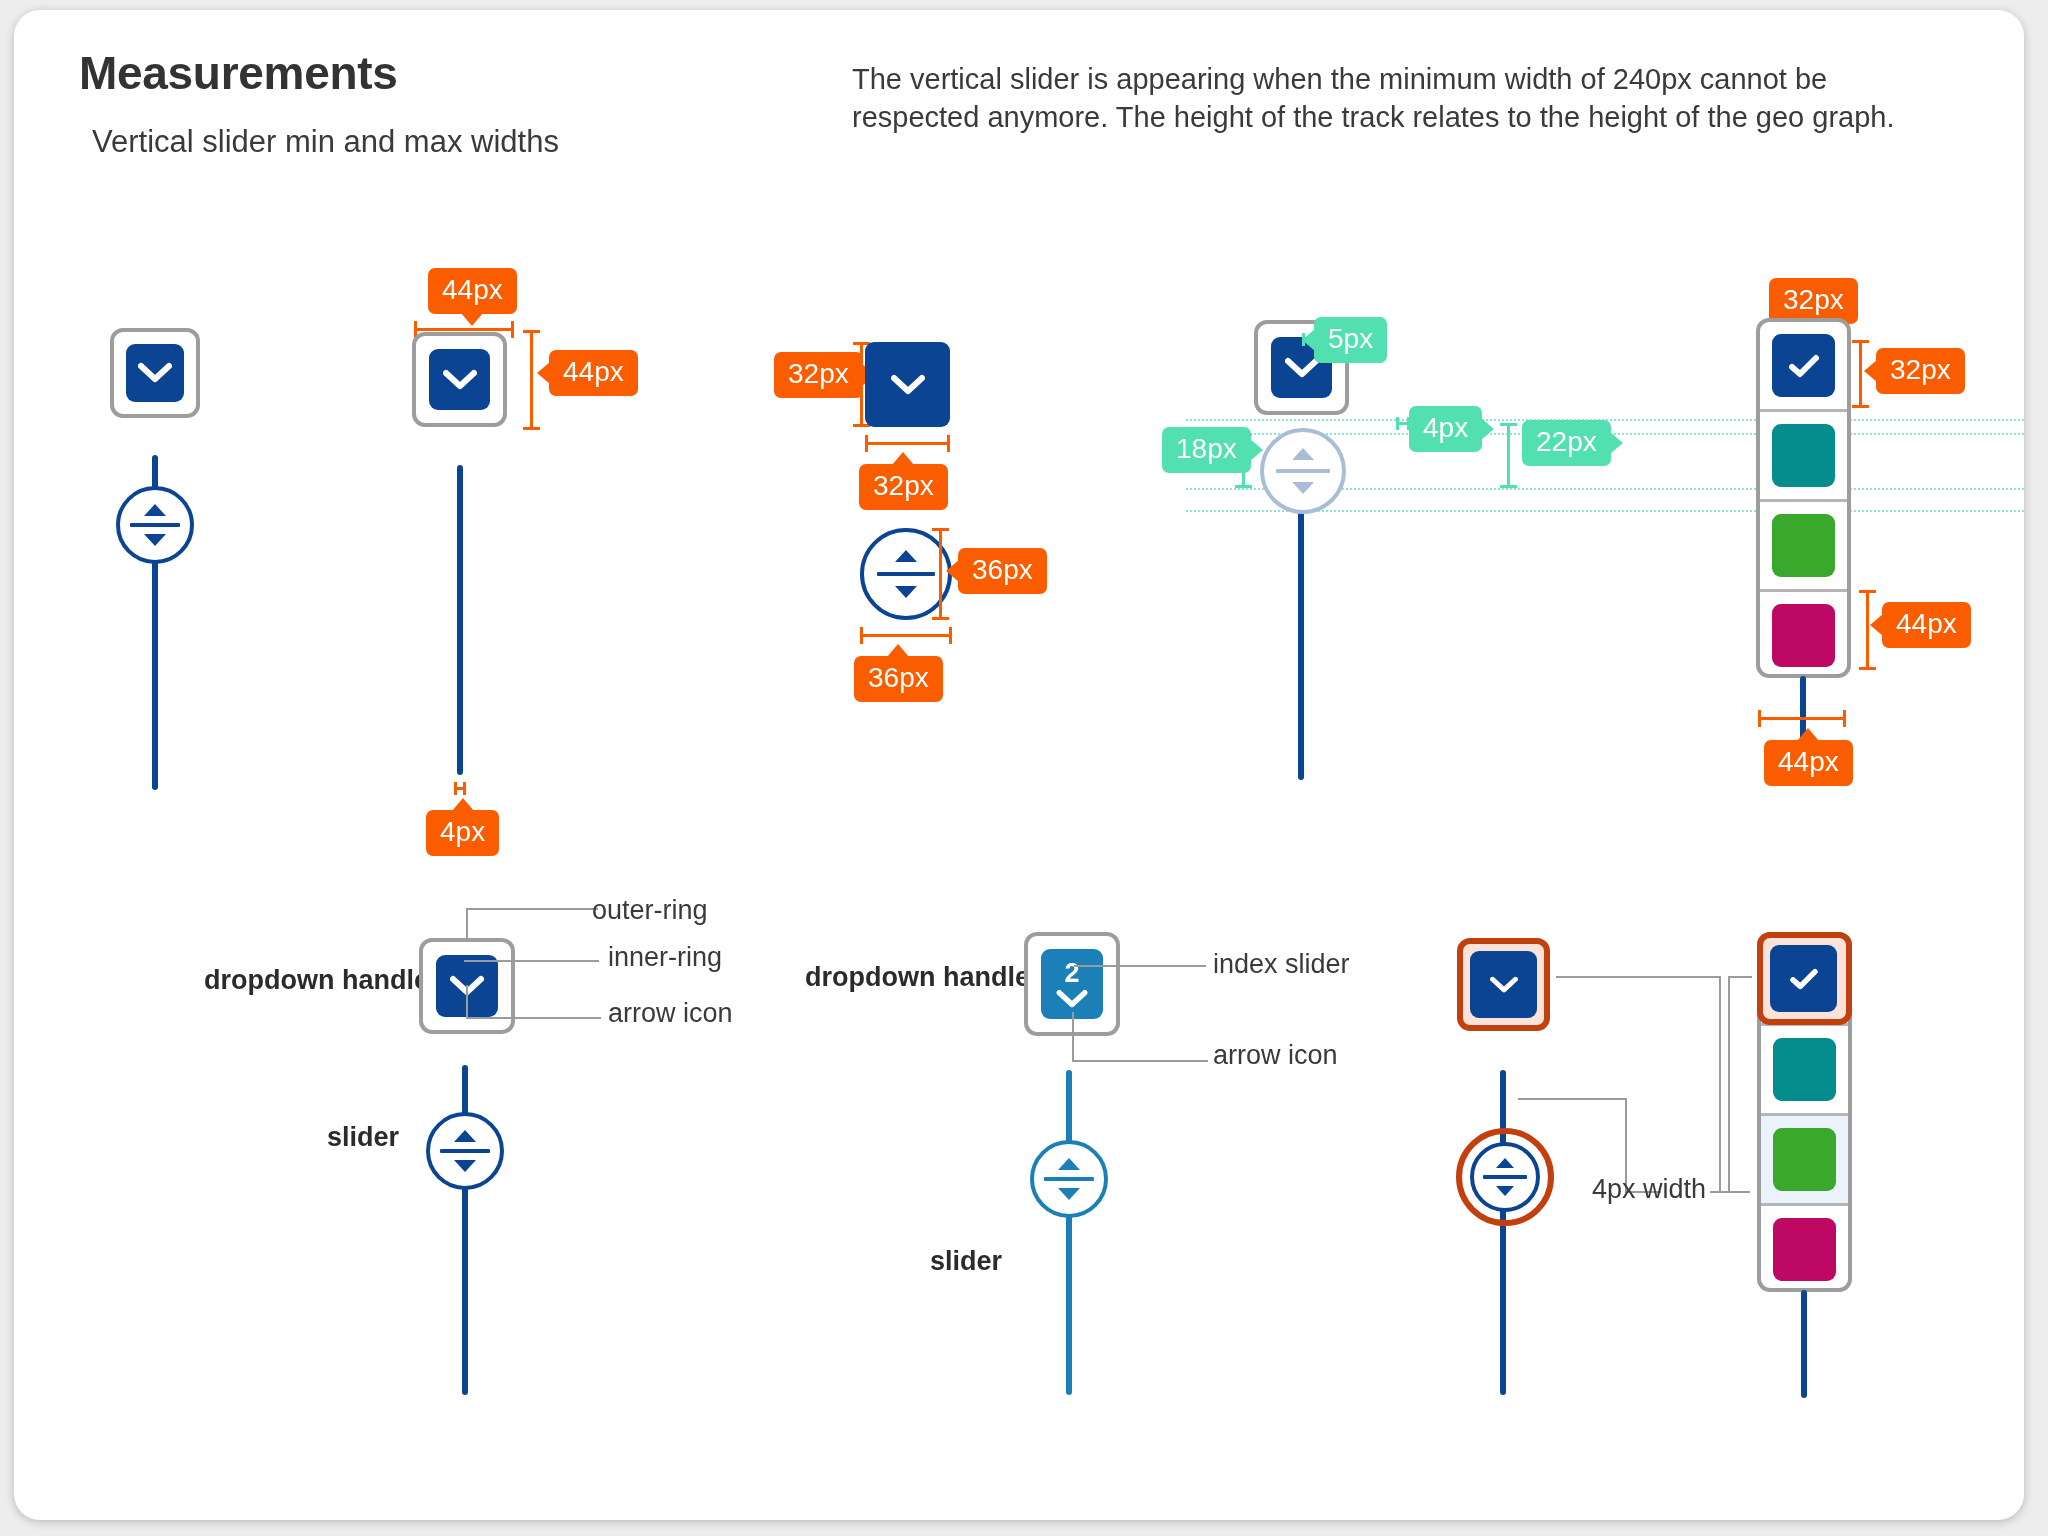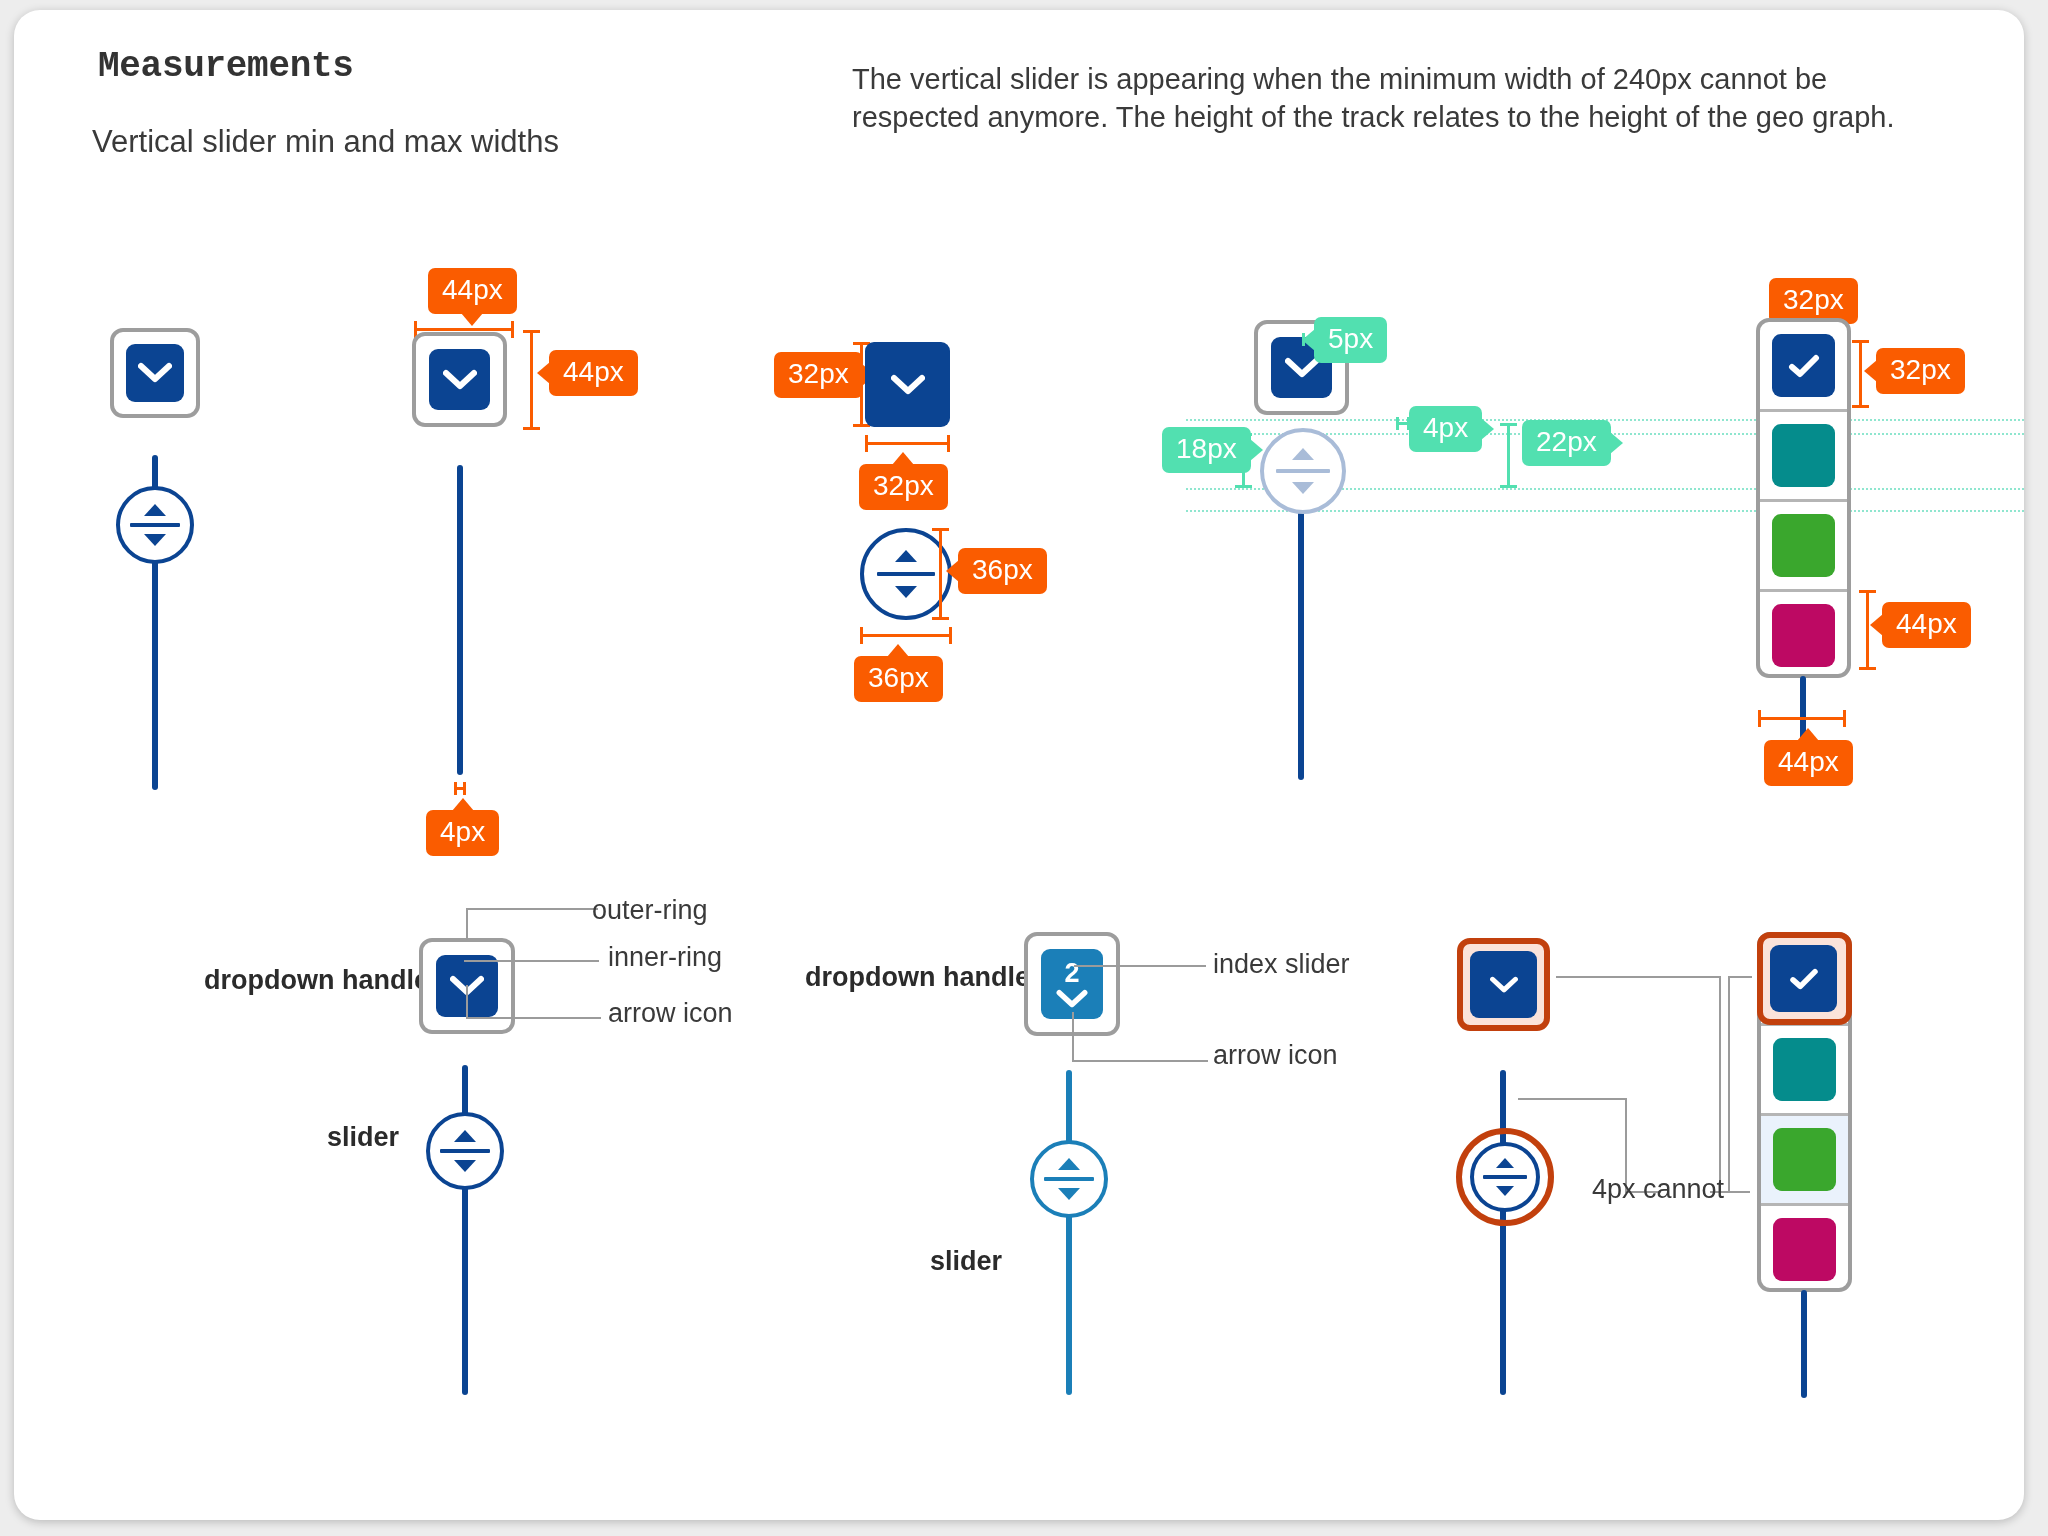--- a/index.html
+++ b/index.html
@@ -13,22 +13,22 @@
     position:absolute;left:14px;top:10px;
     width:2010px;height:1510px;
     background:#ffffff;
     border-radius:26px;
     box-shadow:0 2px 10px rgba(0,0,0,.22);
     overflow:hidden;
   }
 
   
   .page-title{
-    position:absolute;left:84px;top:36px;
-    font-size:36px;font-weight:bold;color:#333333;letter-spacing:-.3px;font-family:Liberation Mono, monospace;
+    position:absolute;left:65px;top:36px;
+    font-size:46px;font-weight:bold;color:#333333;letter-spacing:-.3px;
   }
   .page-sub{
     position:absolute;left:78px;top:114px;
     font-size:31px;color:#3a3a3a;
   }
   .page-desc{
     position:absolute;left:838px;top:50px;width:1090px;
     font-size:29px;line-height:1.32;color:#3a3a3a;
   }
 
@@ -352,21 +352,21 @@
     <div class="tri dn" style="left:50%;margin-left:-9px;bottom:12px;border-left-width:9px;border-right-width:9px;border-top-width:10px;"></div>
   </div>
   <div class="hl-circle" style="left:1442px;top:1118px;width:98px;height:98px;"></div>
 
   <div class="leader" style="left:1542px;top:966px;width:163px;height:215px;border-top-width:2px;border-right-width:2px;"></div>
   <div class="leader" style="left:1504px;top:1088px;width:107px;height:93px;border-top-width:2px;border-right-width:2px;"></div>
   <div class="leader" style="left:1611px;top:1181px;width:36px;height:0;border-top-width:2px;"></div>
   <div class="leader" style="left:1696px;top:1181px;width:40px;height:0;border-top-width:2px;"></div>
   <div class="leader" style="left:1714px;top:966px;width:22px;height:215px;border-top-width:2px;border-left-width:2px;"></div>
 
-  <div class="legend-text" style="left:1578px;top:1164px;">4px cannot</div>
+  <div class="legend-text" style="left:1578px;top:1164px;">4px width</div>
 
   <div class="stack" style="left:1743px;top:922px;width:95px;height:360px;">
     <div class="cell" style="height:90px;">
       <div class="sw" style="width:63px;height:63px;background:#0b4492;">
         <svg width="32" height="24" viewBox="0 0 32 24">
           <path d="M4 13 L12 20 L28 4" fill="none" stroke="#fff" stroke-width="6" stroke-linecap="round" stroke-linejoin="round"></path>
         </svg>
       </div>
     </div>
     <div class="cell" style="height:90px;">

